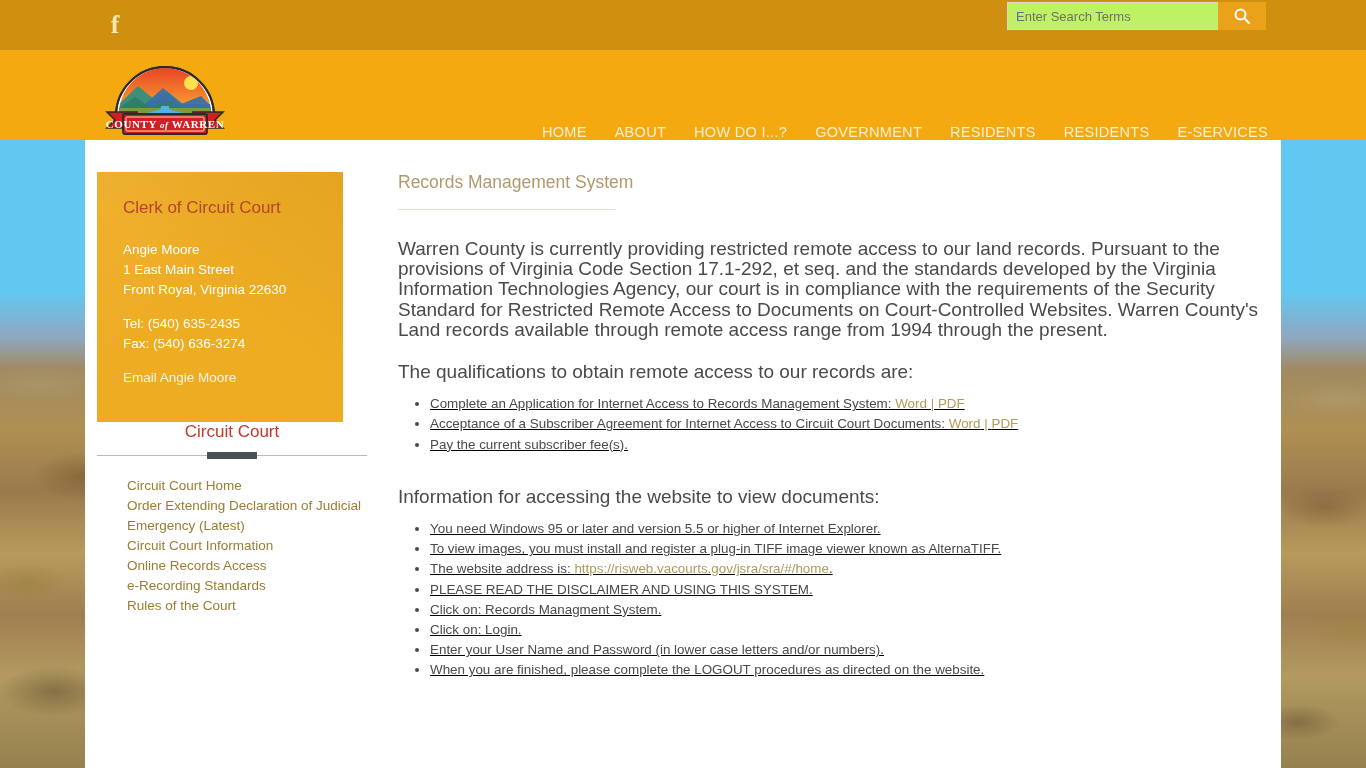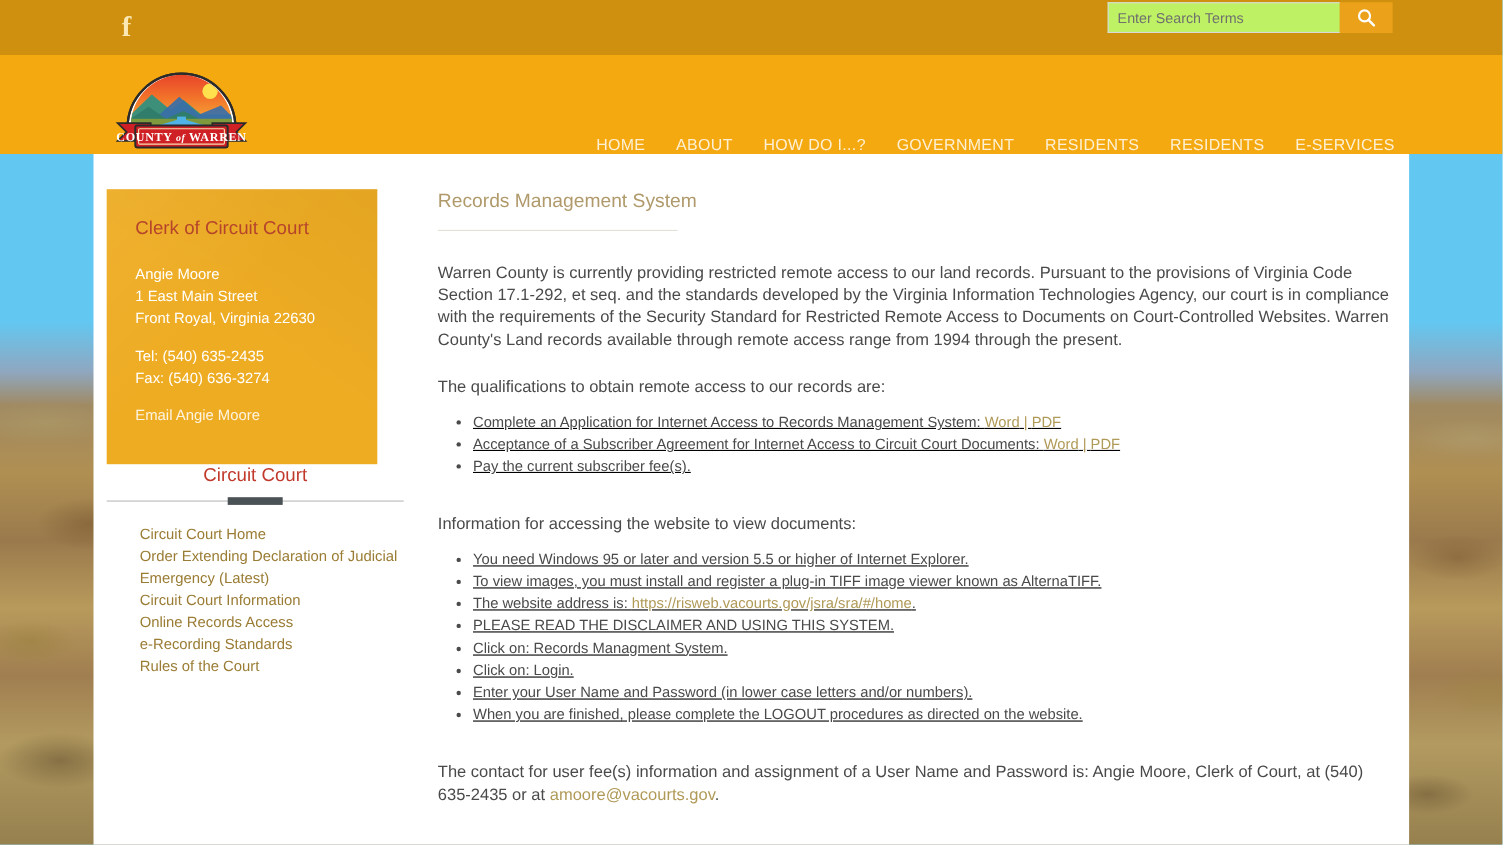--- a/index.html
+++ b/index.html
@@ -157,21 +157,21 @@
   }
   .page-title {
     color: #b09a6b; font-size: 17.5px;
     font-weight: normal; margin: 0 0 16px 0;
   }
   .title-rule {
     width: 218px; height: 1px; background: #e3e0d8;
     margin-bottom: 29px;
   }
   .article p {
-    color: #4a4a4a; font-size: 15px;
+    color: #4a4a4a; font-size: 19px;
     line-height: 20.2px; margin: 0 0 22px 0;
   }
   .article ul {
     margin: 0 0 22px 0; padding-left: 32px;
     list-style: disc;
     text-decoration: underline;
   }
   .article li {
     color: #4a4a4a; font-size: 13.4px;
     line-height: 20.2px; margin: 0;
@@ -329,17 +329,16 @@
         <li><span>The website address is: </span><a>https://risweb.vacourts.gov/jsra/sra/#/home</a><span>.</span></li>
         <li><span>PLEASE READ THE DISCLAIMER AND USING THIS SYSTEM.</span></li>
         <li><span>Click on: Records Managment System.</span></li>
         <li><span>Click on: Login.</span></li>
         <li><span>Enter your User Name and Password (in lower case letters and/or numbers).</span></li>
         <li><span>When you are finished, please complete the LOGOUT procedures as directed on the website.</span></li>
       </ul>
 
       <div class="list-spacer"></div>
 
-      <p><span>The contact for user fee(s) information and assignment of a User Name and Password is: Angie Moore, Clerk of Court, at (540) 635-2435 or at </span><a>amoore@vacourts.gov</a><span>.</span></p>
     </main>
 
   </div>
 </div>
 
 </body></html>

